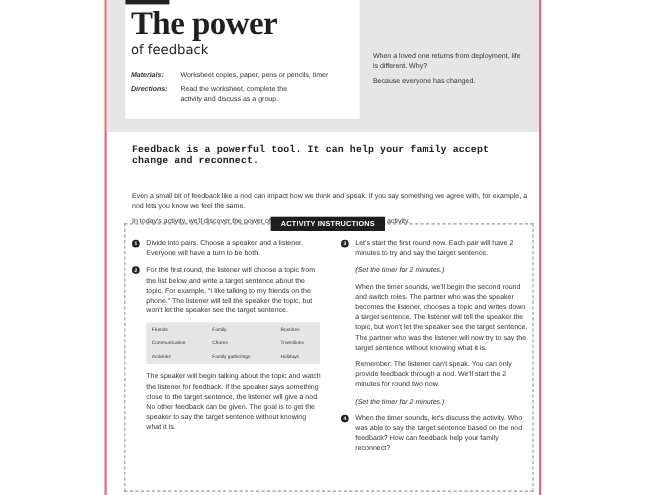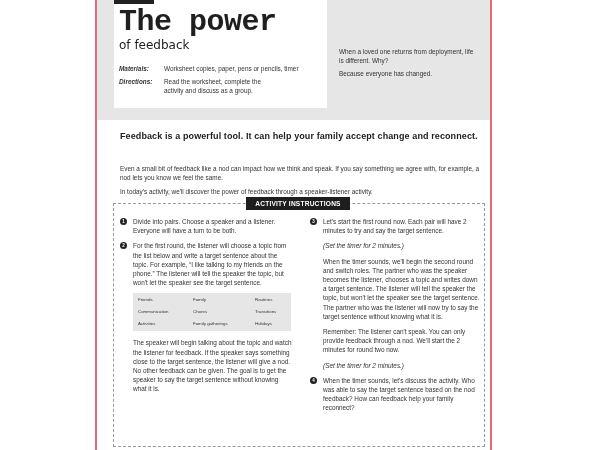--- a/index.html
+++ b/index.html
@@ -17,39 +17,39 @@
   }
   .title-card {
     position: absolute; left: 17px; top: 0; width: 213px; height: 108px;
     background: #ffffff;
   }
   .title-tab {
     position: absolute; left: 17px; top: 0; width: 40px; height: 4px; background: #222;
   }
   .title-main {
     position: absolute; left: 22px; top: 6px;
-    font-family: Liberation Mono, monospace; font-weight: bold;
+    font-family: Liberation Serif, serif; font-weight: bold;
     font-size: 30px; letter-spacing: -0.5px; color: #1f1f1f; line-height: 32px;
   }
   .title-sub {
     position: absolute; left: 22px; top: 38px;
     font-family: "DejaVu Sans", sans-serif; font-size: 12px; color: #222;
   }
   .meta { position: absolute; left: 22px; font-size: 6.4px; color: #333; line-height: 9px; }
   .meta .lbl { position: absolute; left: 0; width: 46px; font-style: italic; font-weight: bold; }
   .meta .val { position: absolute; left: 45px; width: 160px; }
 
   .side-note {
     position: absolute; left: 242px; top: 47px; width: 140px;
     font-size: 6.4px; line-height: 9px; color: #333;
   }
   .side-note p { margin-bottom: 4px; }
 
   .intro { position: absolute; left: 23px; top: 131px; width: 360px; }
-  .intro h2 { font-size: 9px; font-weight: bold; color: #222; margin-bottom: 23px; letter-spacing: 0.1px; }
+  .intro h2 { font-size: 9px; font-weight: bold; color: #222; margin-bottom: 23px; letter-spacing: 0.1px; font-family: Liberation Mono, monospace; }
   .intro p { font-size: 6.4px; line-height: 9px; color: #333; margin-bottom: 5px; }
 
   .activity-box {
     position: absolute; left: 16px; top: 203px; width: 372px; height: 244px;
     border: 1px dashed #9a9a9a;
   }
   .activity-label {
     position: absolute; left: 132px; top: -7px; width: 104px; height: 13px;
     background: #1e1e1e; color: #fff; font-size: 6.6px; font-weight: bold;
     text-align: center; line-height: 13px; letter-spacing: 0.2px;

